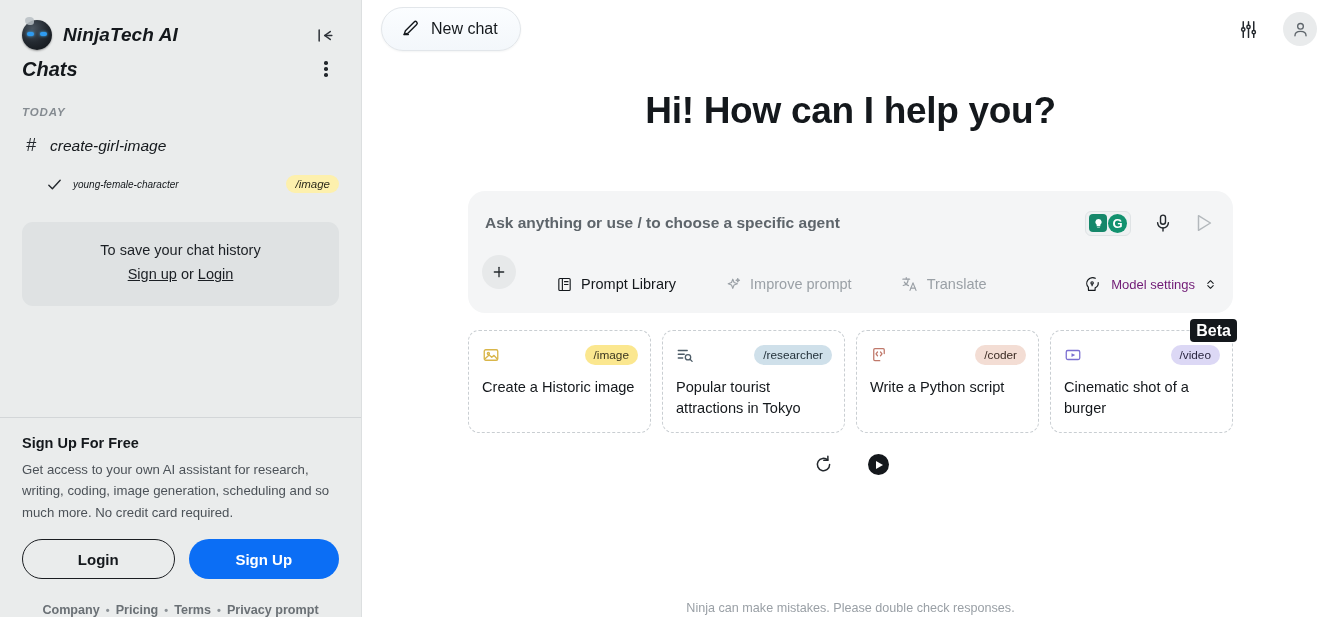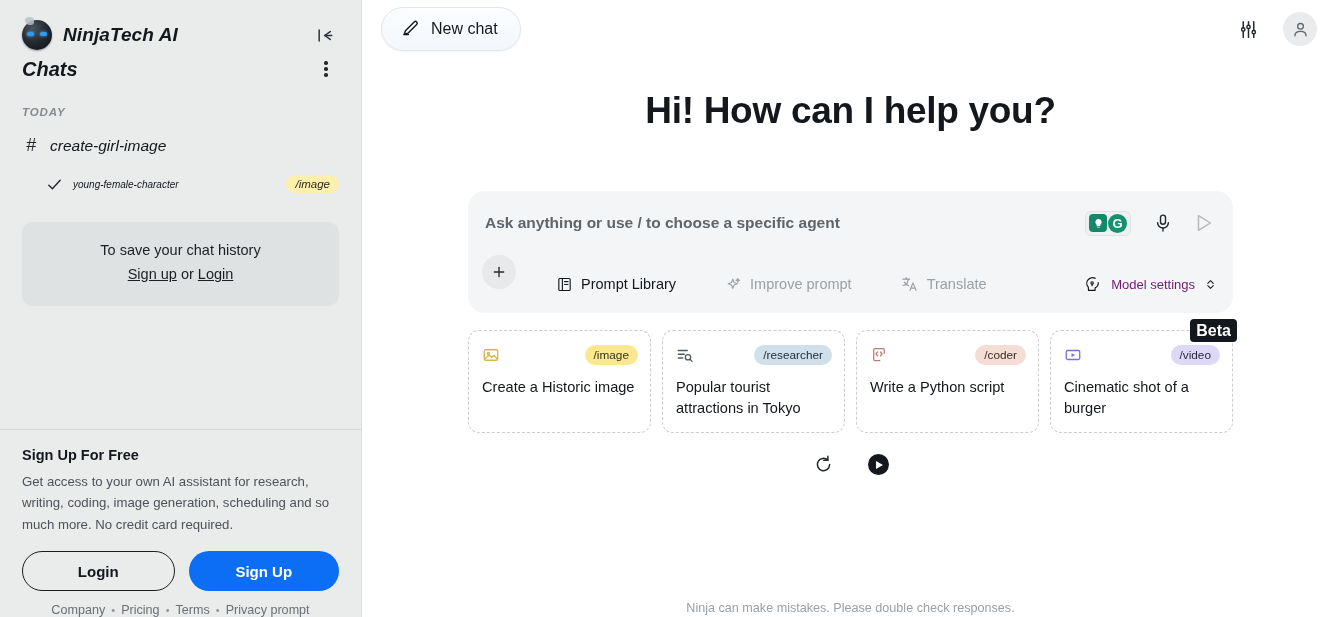--- a/index.html
+++ b/index.html
@@ -106,22 +106,22 @@
     border: 1.4px solid #1a1d21; background: transparent;
     font-size: 15px; font-weight: 700; color: #14181c; cursor: pointer;
     font-family: inherit;
   }
   .btn-signup {
     flex: 1; height: 40px; border-radius: 22px; border: none;
     background: #0b6ef5; color: #fff; font-size: 15px; font-weight: 700;
     cursor: pointer; font-family: inherit;
   }
   .sb-footer {
-    margin-top: 12px; text-align: center; font-size: 12.6px; color: #6a7075;
-    display: flex; justify-content: center; align-items: center; gap: 6px;
+    margin-top: 24px; text-align: center; font-size: 12.6px; color: #6a7075;
+    display: flex; justify-content: center; align-items: center; gap: 6px; font-weight: bold;
   }
   .sb-footer a { color: #6a7075; text-decoration: none; cursor: pointer; }
   .sb-footer .dot { font-size: 11px; color: #8b9196; }
 
   
   .main { flex: 1; position: relative; background: #fff; height: 617px; }
   .topbar {
     height: 58px; display: flex; align-items: center;
     padding: 0 22px 0 19px;
   }

